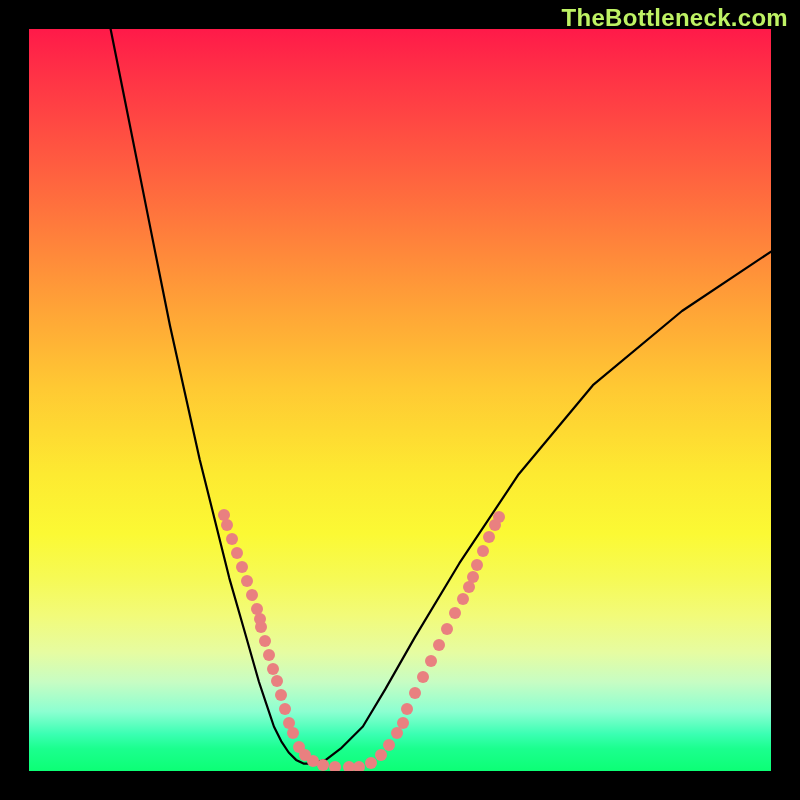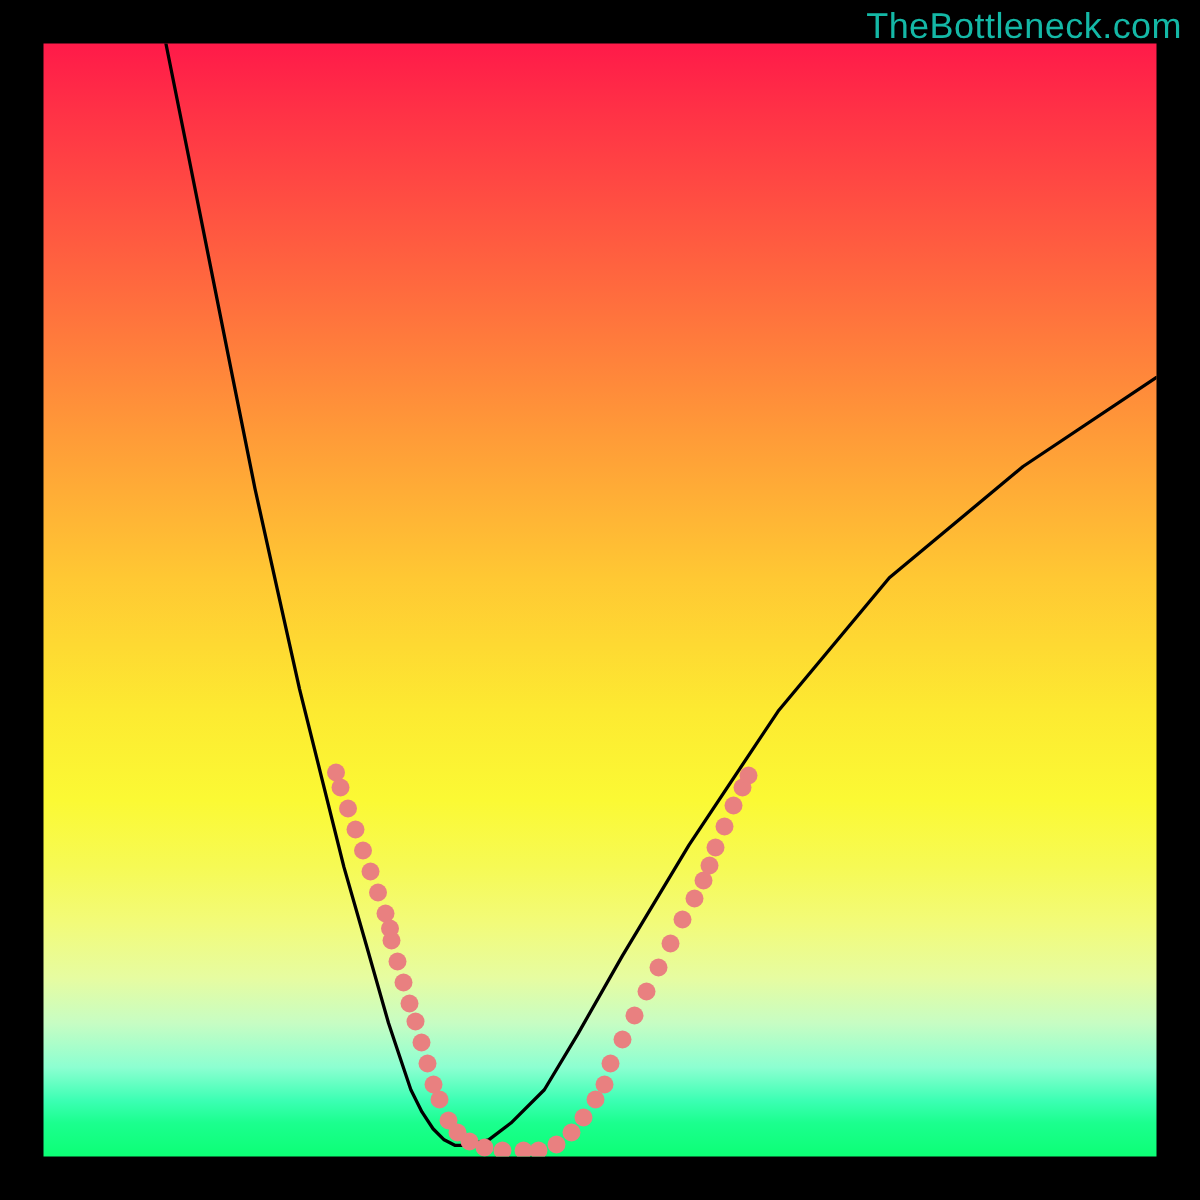--- a/index.html
+++ b/index.html
@@ -42,22 +42,22 @@
       #3bffb3 95%,
       #1bff8e 97%,
       #0cff75 100%
     );
   }
   .watermark {
     position: absolute;
     top: 4px;
     right: 12px;
     font-size: 24px;
-    font-weight: 400;
-    color: #14b8a6;
+    font-weight: 700;
+    color: #bef264;
     letter-spacing: 0.3px;
   }
   svg.curve {
     position: absolute;
     left: 0;
     top: 0;
     width: 742px;
     height: 742px;
   }
 </style>

